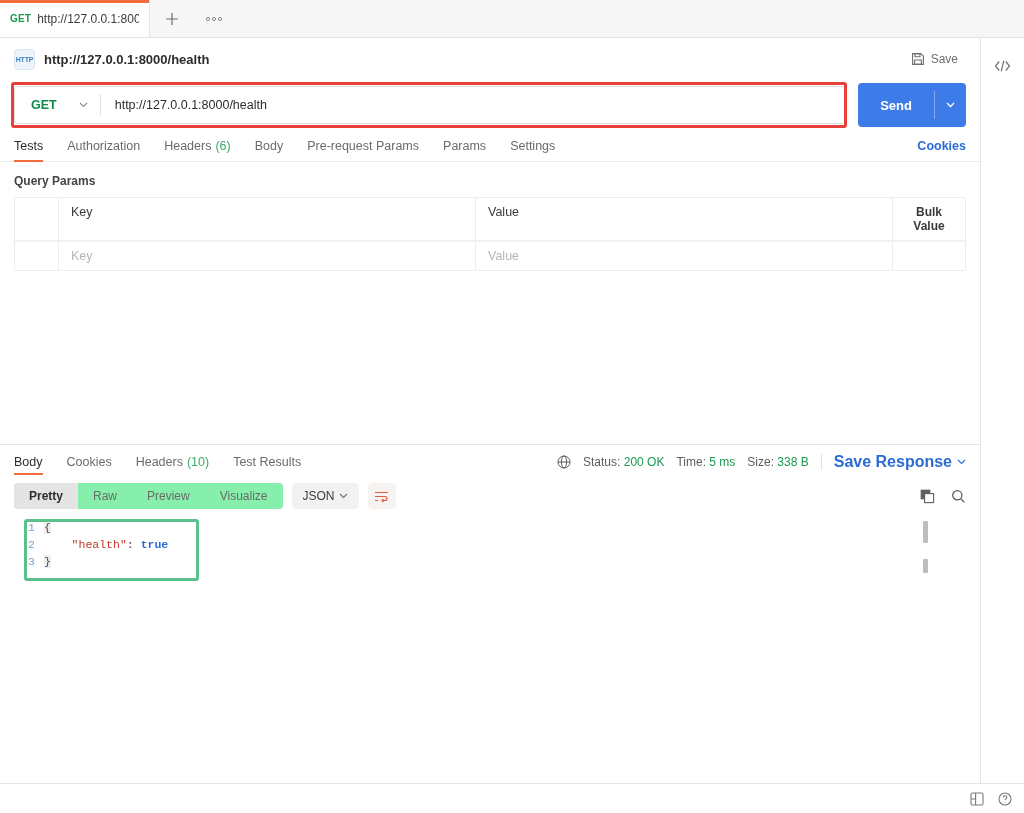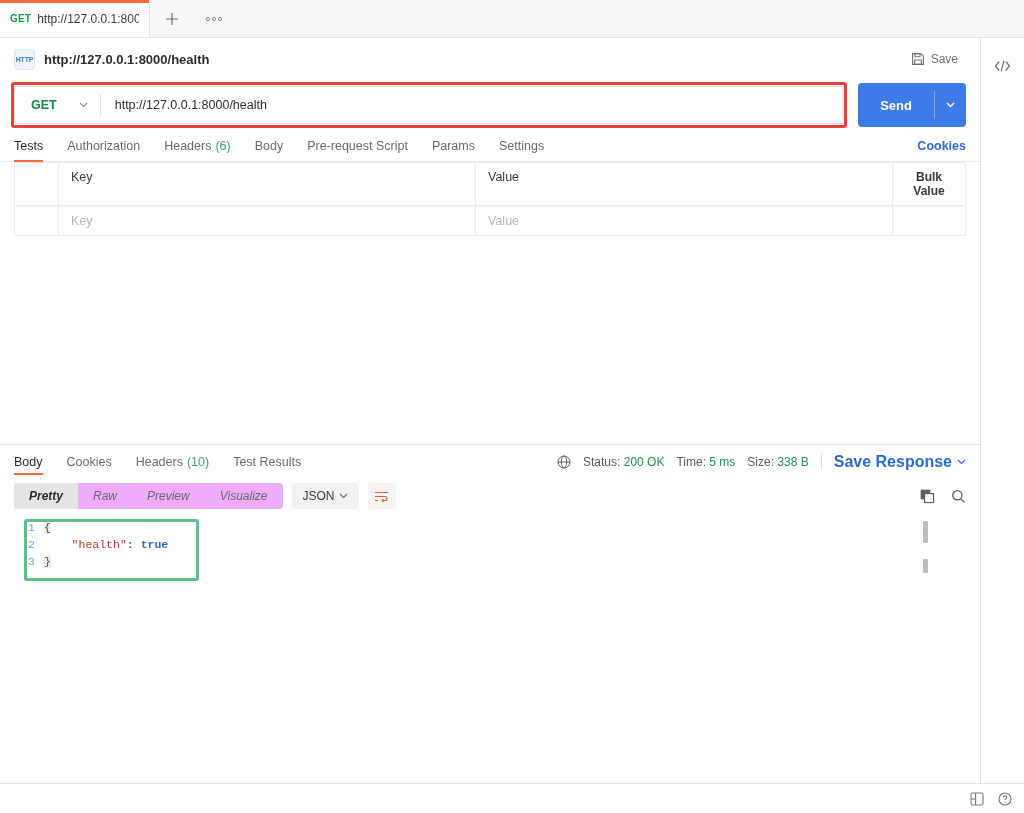--- a/index.html
+++ b/index.html
@@ -109,21 +109,21 @@
       bottom: 4px; height: 2px; background: #f26b3a; }
   .resp-tab .cnt { color: #3aaa6b; margin-left: 4px; }
   .meta { margin-left: auto; display: flex; align-items: center; gap: 12px; font-size: 12px; }
   .meta-item { color: #5c5c5c; }
   .meta-item b { font-weight: normal; color: #1a9a4e; }
   .meta-sep { width: 1px; height: 16px; background: #e0e0e0; }
   .saveresp { color: #2b6cd4; font-weight: bold; font-size: 16px; display: flex;
       align-items: center; gap: 5px; cursor: pointer; }
 
   .fmt-row { display: flex; align-items: center; padding: 4px 14px 0; gap: 9px; }
-  .seg { display: flex; background: #f0abfc; border-radius: 4px; overflow: hidden; height: 26px; font-style: italic; }
+  .seg { display: flex; background: #86efac; border-radius: 4px; overflow: hidden; height: 26px; }
   .seg-item { padding: 0 15px; display: flex; align-items: center; font-size: 12px;
       color: #6b6b6b; cursor: pointer; }
   .seg-item.active { background: #e4e4e4; color: #2d2d2d; font-weight: bold; }
   .lang-sel { display: flex; align-items: center; gap: 4px; background: #f2f2f2;
       border-radius: 4px; height: 26px; padding: 0 11px; font-size: 12px;
       color: #3a3a3a; cursor: pointer; }
   .wrap-btn { width: 28px; height: 26px; background: #f7f3f1; border-radius: 4px;
       display: flex; align-items: center; justify-content: center; cursor: pointer; }
   .fmt-right { margin-left: auto; display: flex; align-items: center; gap: 16px; color: #5e5e5e; }
   .fmt-icon { cursor: pointer; display: flex; }
@@ -231,31 +231,32 @@
           <span>Authorization</span>
         </div>
         <div class="rtab">
           <span>Headers</span>
           <span class="cnt">(6)</span>
         </div>
         <div class="rtab">
           <span>Body</span>
         </div>
         <div class="rtab">
-          <span>Pre-request Script</span>
+          <span>Pre-request Params</span>
         </div>
         <div class="rtab">
           <span>Params</span>
         </div>
         <div class="rtab">
           <span>Settings</span>
         </div>
         <div class="cookies-link">Cookies</div>
       </div>
 
+      <div class="params-label">Query Params</div>
       <div class="ptable">
         <div class="prow head">
           <div class="pcheck"></div>
           <div class="pcell">Key</div>
           <div class="pcell val">Value</div>
           <div class="bulk">Bulk Value</div>
         </div>
         <div class="prow body-row">
           <div class="pcheck"></div>
           <div class="pcell ph">Key</div>

